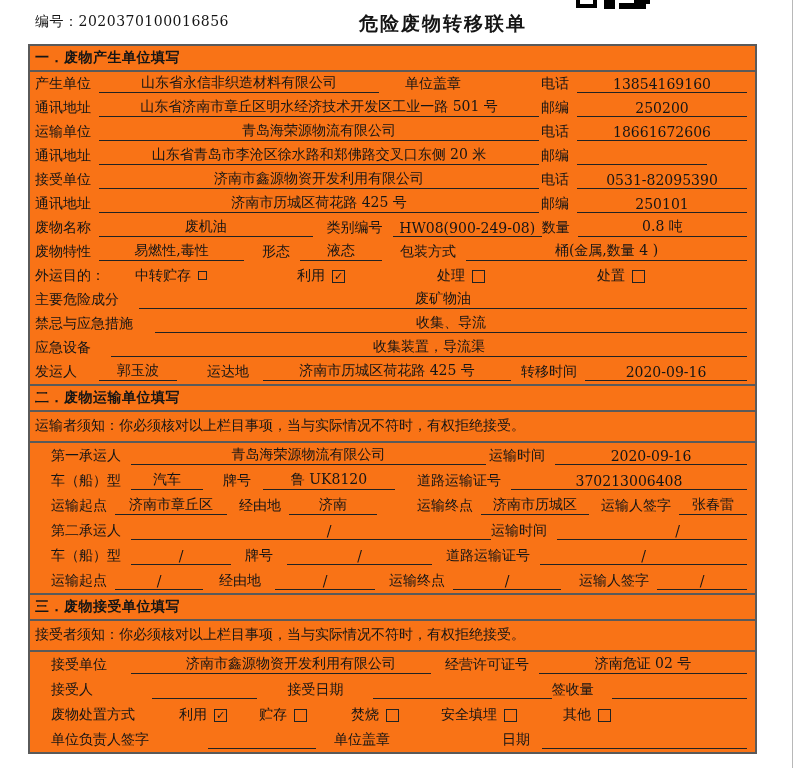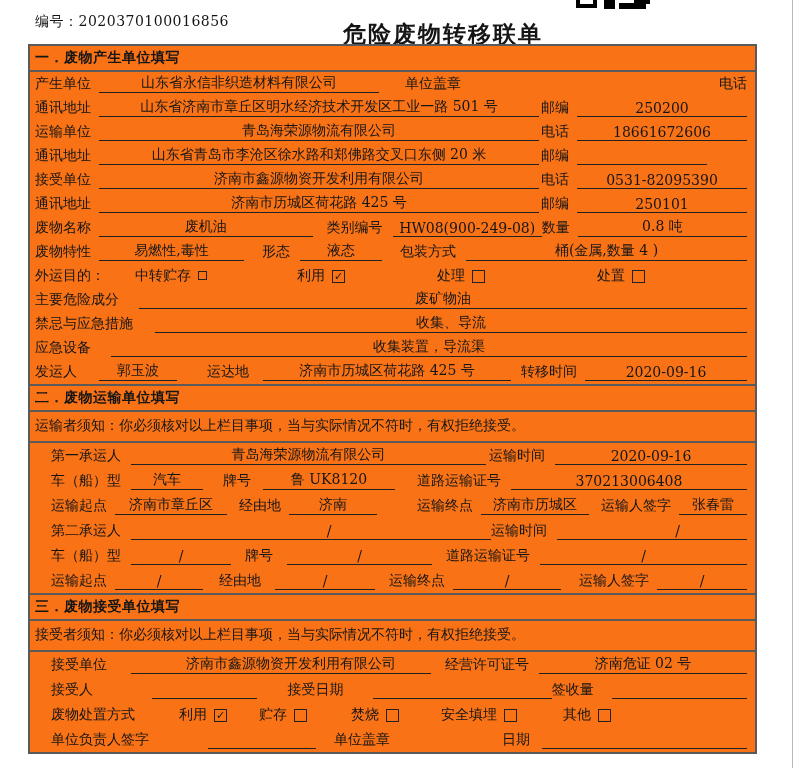--- a/index.html
+++ b/index.html
@@ -6,22 +6,22 @@
   html,body { margin:0; padding:0; }
   body {
     width:796px; height:768px; background:#ffffff; color:#151515;
     font-family:"DejaVu Serif","Liberation Serif",serif;
     font-size:14px; position:relative; overflow:hidden;
   }
   .page { position:relative; width:796px; height:768px; }
 
   
   .doc-no { position:absolute; left:35px; top:13px; white-space:nowrap; letter-spacing:0.5px; }
-  .title  { position:absolute; left:90px; right:0; top:3px; margin:16px; text-align:center;
-            font-size:23px; font-weight:bold; letter-spacing:2px; }
+  .title  { position:absolute; left:90px; right:0; top:3px; margin:8px; text-align:center;
+            font-size:19px; font-weight:bold; letter-spacing:2px; }
   .qr { position:absolute; left:576px; top:0; width:82px; height:9px; overflow:hidden; }
   .qr div { position:absolute; background:#000; }
   .qr .qa { left:0; top:-11px; width:21px; height:19px; background:transparent; border:4px solid #000; }
   .qr .qb { left:28px; top:0; width:11px; height:9px; }
   .qr .qc { left:43px; top:3px; width:27px; height:6px; }
   .qr .qd { left:58px; top:0; width:16px; height:4px; }
   .page-edge { position:absolute; left:792px; top:0; width:1px; height:768px; background:#b8b8b8; }
 
   
   .form-table { position:absolute; left:28px; top:44px; width:729px; border:2px solid #5a5a5a; background:#f97316; }
@@ -62,20 +62,21 @@
 
   <div class="form-table">
 
     <div class="sec-header">一．废物产生单位填写</div>
 
     <div class="row">
       <span class="lbl" style="width:64px">产生单位</span>
       <span class="val" style="width:280px">山东省永信非织造材料有限公司</span>
       <span class="lbl" style="margin-left:26px">单位盖章</span>
       <span class="lbl mla">电话</span>
+      <span class="val" style="width:170px;margin-left:8px">13854169160</span>
     </div>
 
     <div class="row">
       <span class="lbl" style="width:64px">通讯地址</span>
       <span class="val" style="width:440px">山东省济南市章丘区明水经济技术开发区工业一路 501 号</span>
       <span class="lbl mla">邮编</span>
       <span class="val" style="width:170px;margin-left:8px">250200</span>
     </div>
 
     <div class="row">

